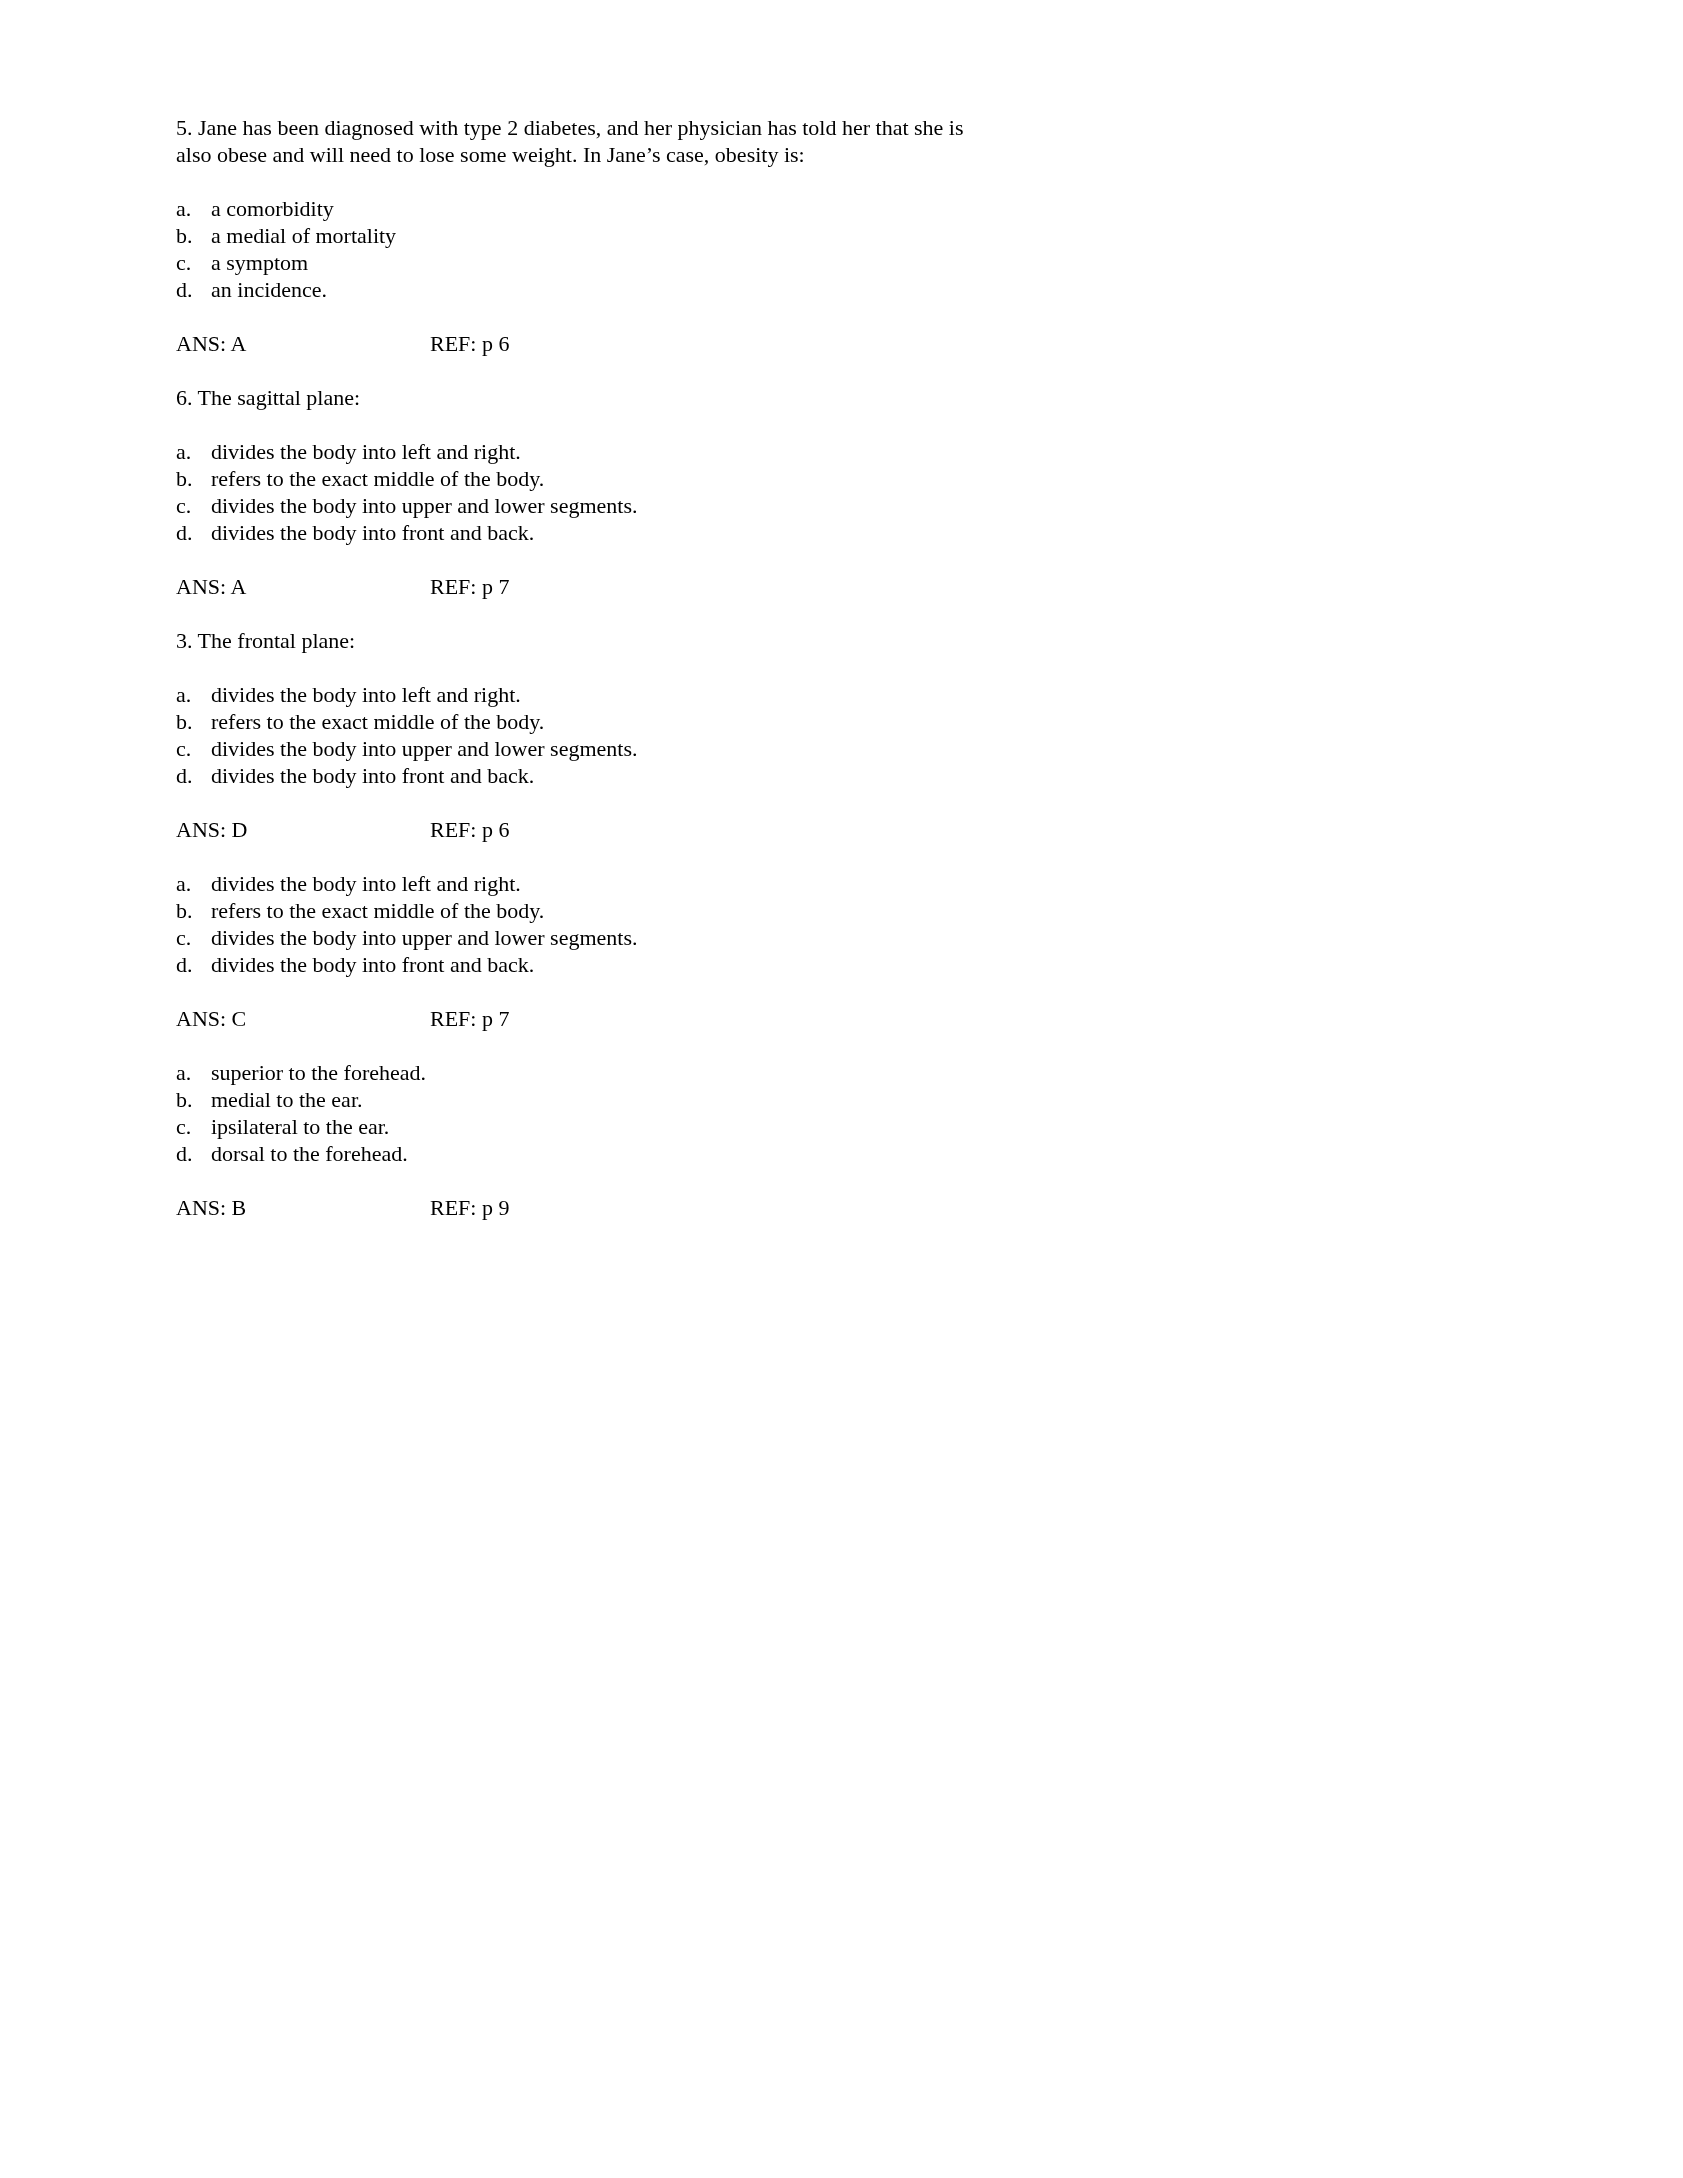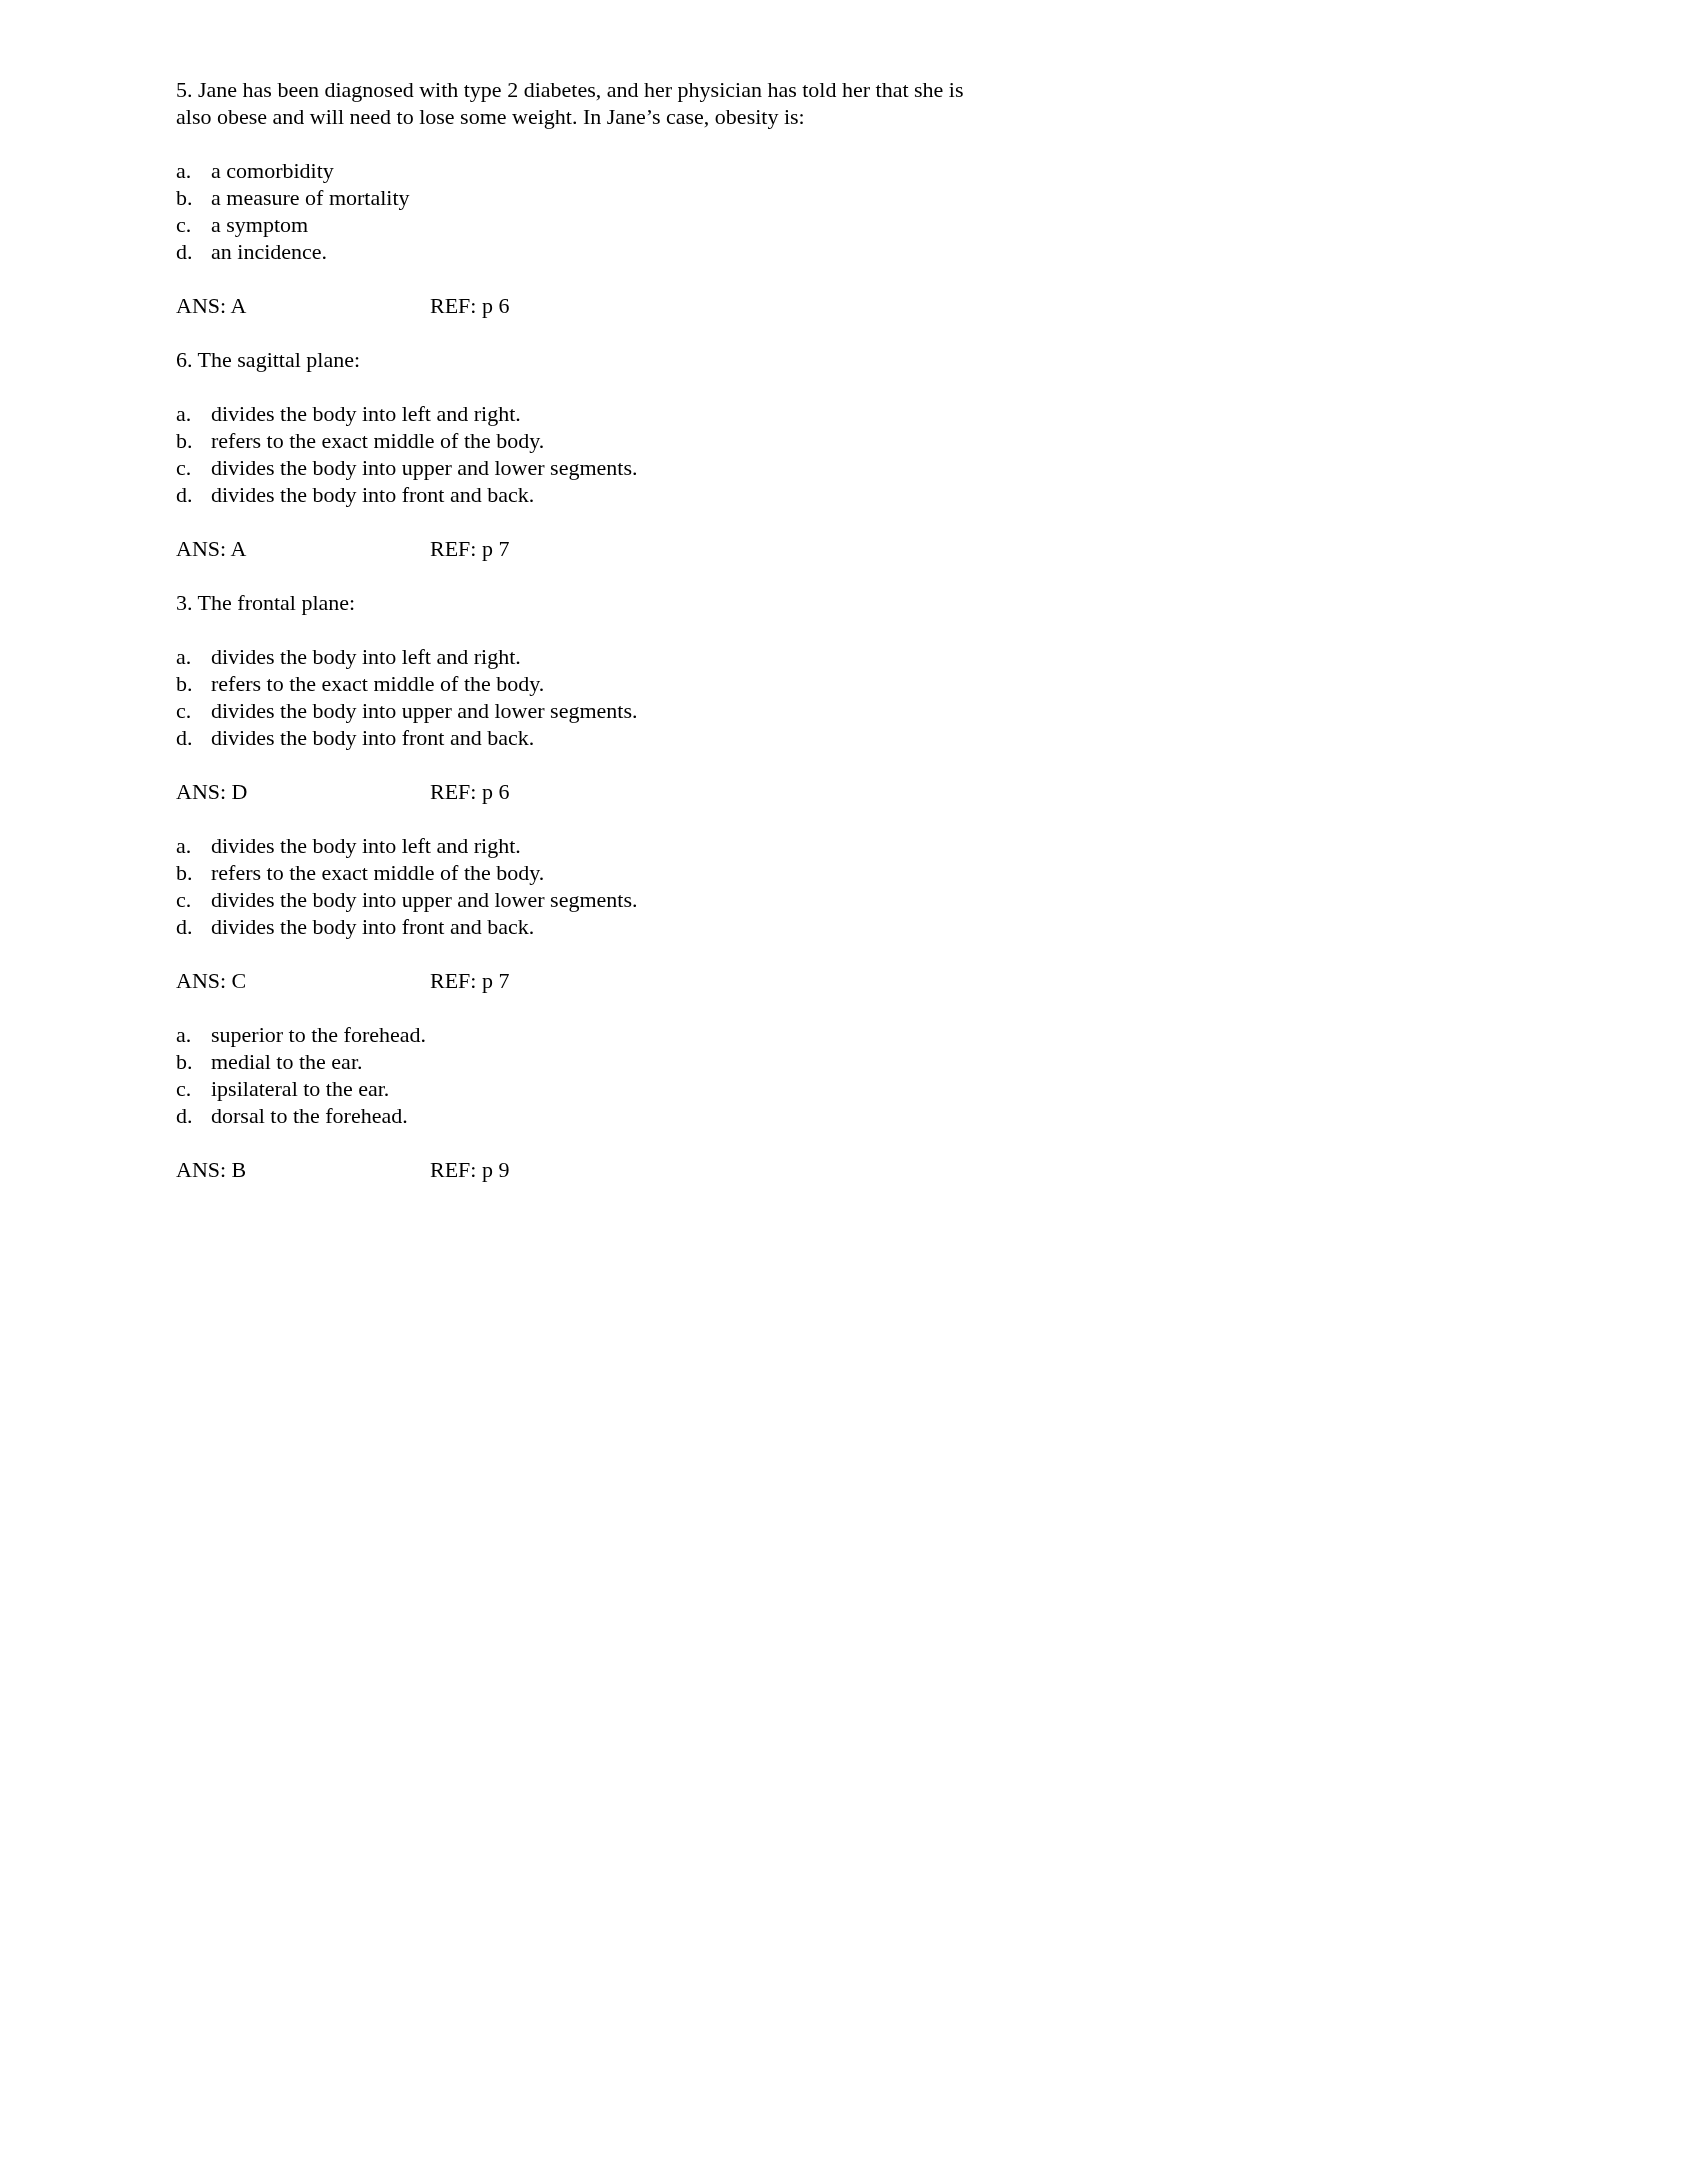--- a/index.html
+++ b/index.html
@@ -11,21 +11,21 @@
     height: 2178px;
     background: #ffffff;
     color: #000000;
     font-family: "Liberation Serif", "DejaVu Serif", serif;
     font-size: 22px;
     line-height: 27px;
     -webkit-font-smoothing: antialiased;
   }
   .page {
     box-sizing: border-box;
-    padding: 76px 0 0 176px;
+    padding: 114px 0 0 176px;
     width: 1683px;
   }
   .stem {
     margin: 0 0 27px 0;
     max-width: 797px;
   }
   .options {
     margin: 0 0 27px 0;
     padding: 0;
   }
@@ -52,21 +52,21 @@
 
   <section class="question">
     <p class="stem">5. Jane has been diagnosed with type 2 diabetes, and her physician has told her that she is also obese and will need to lose some weight. In Jane’s case, obesity is:</p>
     <div class="options">
       <div class="option">
         <span class="letter">a.</span>
         <span class="text">a comorbidity</span>
       </div>
       <div class="option">
         <span class="letter">b.</span>
-        <span class="text">a measure of mortality</span>
+        <span class="text">a medial of mortality</span>
       </div>
       <div class="option">
         <span class="letter">c.</span>
         <span class="text">a symptom</span>
       </div>
       <div class="option">
         <span class="letter">d.</span>
         <span class="text">an incidence.</span>
       </div>
     </div>

